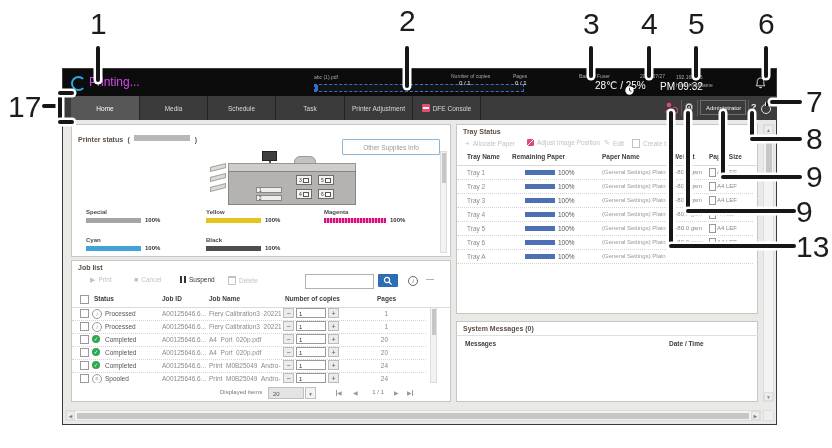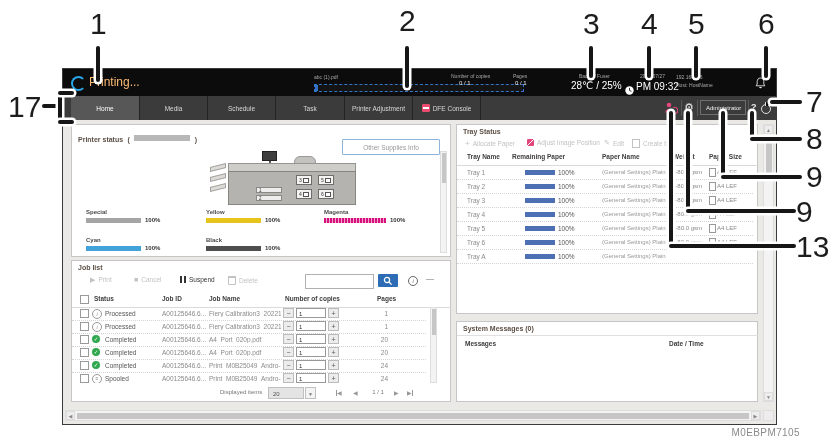--- a/index.html
+++ b/index.html
@@ -4,24 +4,24 @@
 <style>
   html,body{margin:0;padding:0;background:#fff;}
   .stage{position:relative;width:832px;height:448px;background:#fff;overflow:hidden;
          font-family:"Liberation Sans","DejaVu Sans",sans-serif;}
   .a{position:absolute;}
   
   .app{left:62px;top:68px;width:713px;height:355px;border:1px solid #3a3a3a;background:#ebe9e6;}
   
   .topbar{left:0;top:0;width:713px;height:27px;background:#0c0c0c;}
   .spinner{left:8px;top:7px;width:11px;height:11px;border:2px solid #2aa7e8;border-right-color:transparent;border-radius:50%;}
-  .st{font-size:12px;color:#fdba74;}
+  .st{font-size:12px;color:#d946ef;}
   .microlbl{font-size:5px;color:#a9a9a9;white-space:nowrap;}
   .microval{font-size:6px;color:#eee;white-space:nowrap;}
-  .bigval{font-size:10px;color:#fff;white-space:nowrap;}
+  .bigval{font-size:10px;color:#fff;white-space:nowrap;margin-left:24px;}
   .progress{width:208px;height:6px;border:1px dashed #3173c9;background:#141414;}
   .pfill{position:absolute;left:0;top:0;width:3px;height:6px;background:#3173c9;}
   
   .tabbar{left:0;top:27px;width:713px;height:24px;background:#3b3b3b;}
   .tab{top:0;height:24px;border-right:1px solid #242424;color:#d8d8d8;font-size:6.5px;
        display:flex;align-items:center;justify-content:center;gap:3px;box-sizing:border-box;}
   .tab.active{background:#575757;color:#fff;}
   .dfeicon{width:8px;height:8px;background:#e84b6e;border-radius:1px;position:relative;}
   .dfeicon:after{content:"";position:absolute;left:1px;top:3px;width:6px;height:2px;background:#fff;}
   .vsep{top:4px;width:1px;height:16px;background:#5a5a5a;}
@@ -526,14 +526,13 @@
   <div class="a cl" style="left:721px;top:175px;width:81px;height:4px"></div>
   <div class="a cl" style="left:686px;top:111px;width:4px;height:102px"></div>
   <div class="a cl" style="left:686px;top:209px;width:110px;height:4px"></div>
   <div class="a cl" style="left:669px;top:111px;width:4px;height:137px"></div>
   <div class="a cl" style="left:669px;top:244px;width:127px;height:4px"></div>
   <div class="a cl" style="left:42px;top:104px;width:18px;height:4px"></div>
   <div class="a cl" style="left:58px;top:91px;width:4px;height:33px"></div>
   <div class="a cl" style="left:58px;top:91px;width:16px;height:4px"></div>
   <div class="a cl" style="left:58px;top:120px;width:16px;height:4px"></div>
 
-  <div class="a figlbl" style="left:660px;top:427px;width:140px;text-align:right">M0EBPM7105</div>
 </div>
 
 </body></html>

